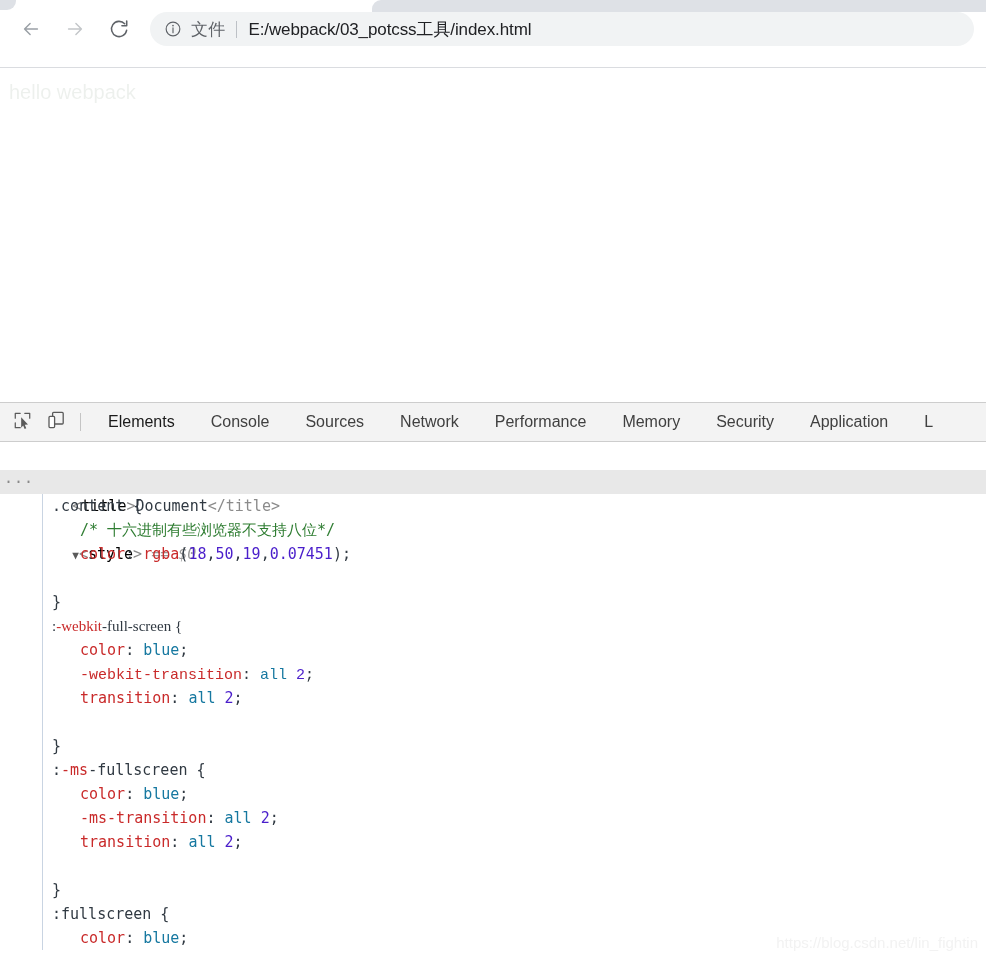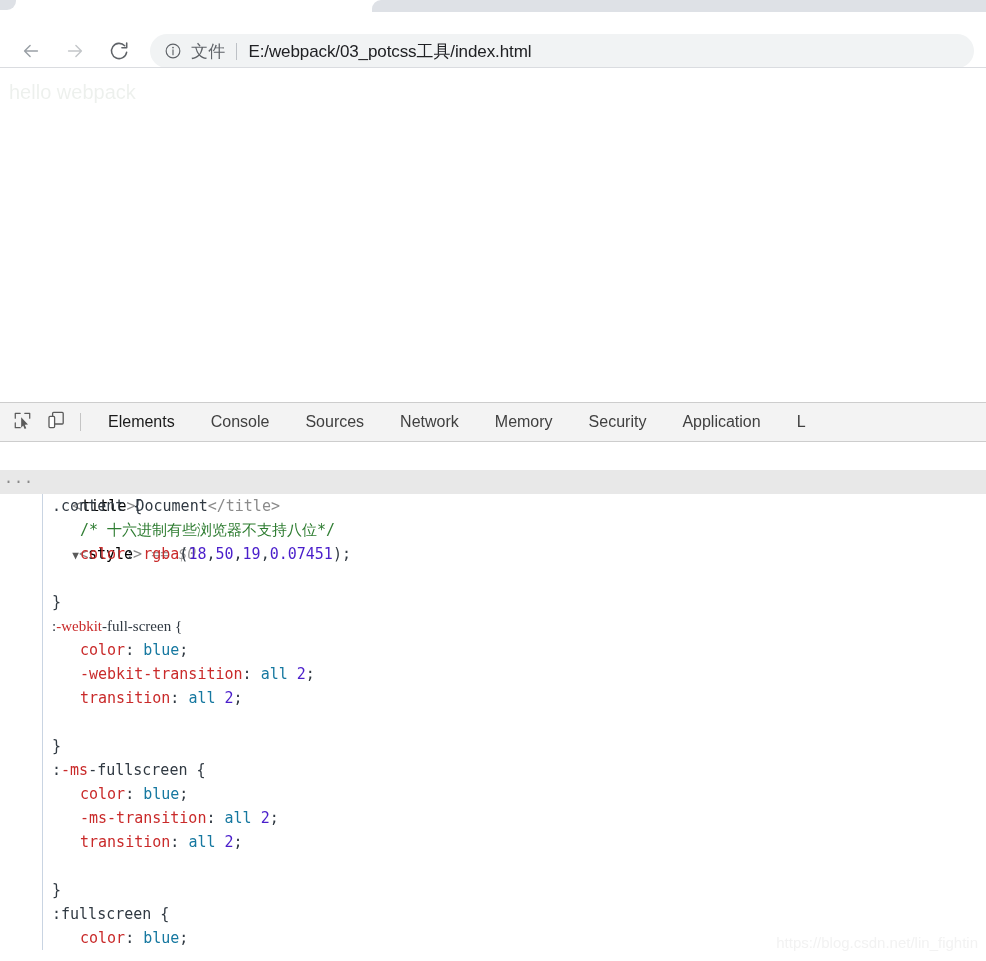--- a/index.html
+++ b/index.html
@@ -48,21 +48,21 @@
     background: #dee1e6;
     border-top-left-radius: 9px;
   }
   .toolbar {
     position: absolute;
     top: 12px; left: 0;
     width: 986px;
     height: 56px;
     background: #ffffff;
     display: flex;
-    align-items: flex-end;
+    align-items: flex-start;
   }
   .nav-btn {
     width: 34px;
     height: 34px;
     margin-left: 10px;
     display: flex;
     align-items: center;
     justify-content: center;
     border-radius: 50%;
     flex: none;
@@ -363,20 +363,23 @@
       <div class="dt-tab">
           <span>Console</span>
         </div>
       <div class="dt-tab">
           <span>Sources</span>
         </div>
       <div class="dt-tab">
           <span>Network</span>
         </div>
       <div class="dt-tab">
+          <span>Performance</span>
+        </div>
+      <div class="dt-tab">
           <span>Memory</span>
         </div>
       <div class="dt-tab">
           <span>Security</span>
         </div>
       <div class="dt-tab">
           <span>Application</span>
         </div>
       <div class="dt-tab">
           <span>L</span>
@@ -406,21 +409,21 @@
     <div class="styleblock">
       <div class="indent-guide"></div>
       <div id="css-lines">
           <div class="code-line"><span style="padding-left: 52px;"><span class="tok-sel">.content {</span></span></div>
           <div class="code-line"><span style="padding-left: 80px;"><span class="tok-comment">/* 十六进制有些浏览器不支持八位*/</span></span></div>
           <div class="code-line"><span style="padding-left: 80px;"><span class="tok-prop">color</span><span class="tok-sel">: </span><span class="tok-fn">rgba</span><span class="tok-sel">(</span><span class="tok-num">18</span><span class="tok-sel">,</span><span class="tok-num">50</span><span class="tok-sel">,</span><span class="tok-num">19</span><span class="tok-sel">,</span><span class="tok-num">0.07451</span><span class="tok-sel">);</span></span></div>
           <div class="code-line"><span style="padding-left: 52px;"><span class="tok-sel"></span></span></div>
           <div class="code-line"><span style="padding-left: 52px;"><span class="tok-sel">}</span></span></div>
           <div class="code-line"><span style="padding-left: 52px; font-family: Liberation Serif, serif;"><span class="tok-sel">:</span><span class="tok-prop">-webkit</span><span class="tok-sel">-full-screen {</span></span></div>
           <div class="code-line"><span style="padding-left: 80px;"><span class="tok-prop">color</span><span class="tok-sel">: </span><span class="tok-pval">blue</span><span class="tok-sel">;</span></span></div>
-          <div class="code-line"><span style="padding-left: 80px;"><span class="tok-prop">-webkit-transition</span><span class="tok-sel">: </span><span class="tok-pval">all</span><span class="tok-sel"> </span><span class="tok-num">2</span><span class="tok-sel">;</span></span></div>
+          <div class="code-line"><span style="padding-left: 80px; font-family: Liberation Mono, monospace;"><span class="tok-prop">-webkit-transition</span><span class="tok-sel">: </span><span class="tok-pval">all</span><span class="tok-sel"> </span><span class="tok-num">2</span><span class="tok-sel">;</span></span></div>
           <div class="code-line"><span style="padding-left: 80px;"><span class="tok-prop">transition</span><span class="tok-sel">: </span><span class="tok-pval">all</span><span class="tok-sel"> </span><span class="tok-num">2</span><span class="tok-sel">;</span></span></div>
           <div class="code-line"><span style="padding-left: 52px;"><span class="tok-sel"></span></span></div>
           <div class="code-line"><span style="padding-left: 52px;"><span class="tok-sel">}</span></span></div>
           <div class="code-line"><span style="padding-left: 52px;"><span class="tok-sel">:</span><span class="tok-prop">-ms</span><span class="tok-sel">-fullscreen {</span></span></div>
           <div class="code-line"><span style="padding-left: 80px;"><span class="tok-prop">color</span><span class="tok-sel">: </span><span class="tok-pval">blue</span><span class="tok-sel">;</span></span></div>
           <div class="code-line"><span style="padding-left: 80px;"><span class="tok-prop">-ms-transition</span><span class="tok-sel">: </span><span class="tok-pval">all</span><span class="tok-sel"> </span><span class="tok-num">2</span><span class="tok-sel">;</span></span></div>
           <div class="code-line"><span style="padding-left: 80px;"><span class="tok-prop">transition</span><span class="tok-sel">: </span><span class="tok-pval">all</span><span class="tok-sel"> </span><span class="tok-num">2</span><span class="tok-sel">;</span></span></div>
           <div class="code-line"><span style="padding-left: 52px;"><span class="tok-sel"></span></span></div>
           <div class="code-line"><span style="padding-left: 52px;"><span class="tok-sel">}</span></span></div>
           <div class="code-line"><span style="padding-left: 52px;"><span class="tok-sel">:fullscreen {</span></span></div>

